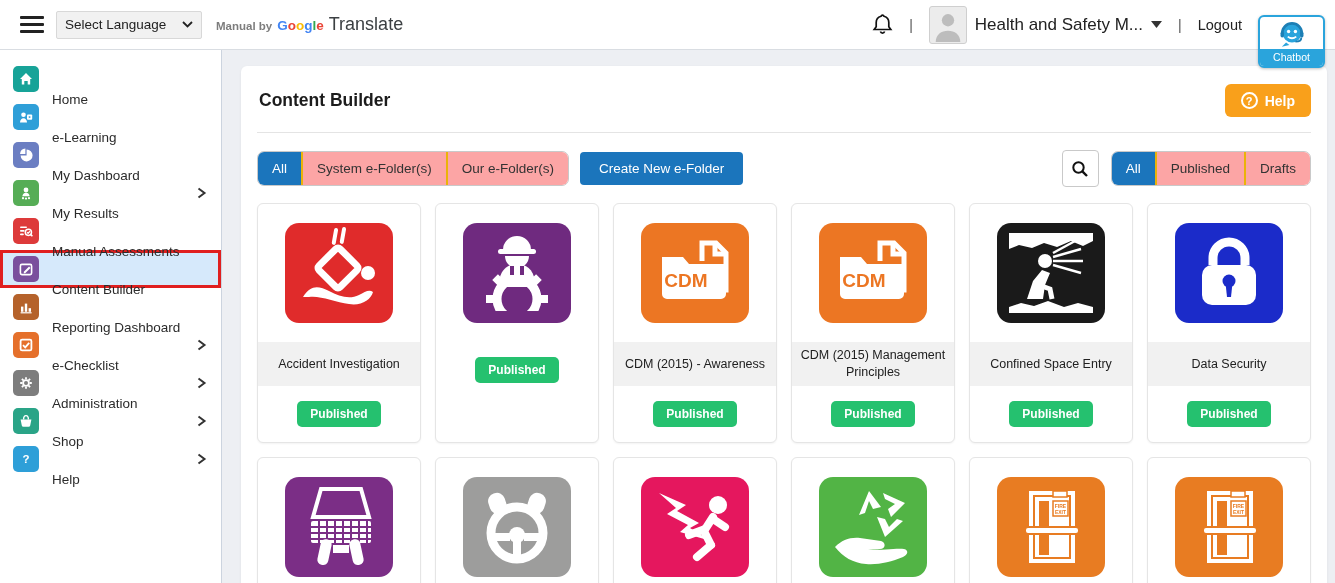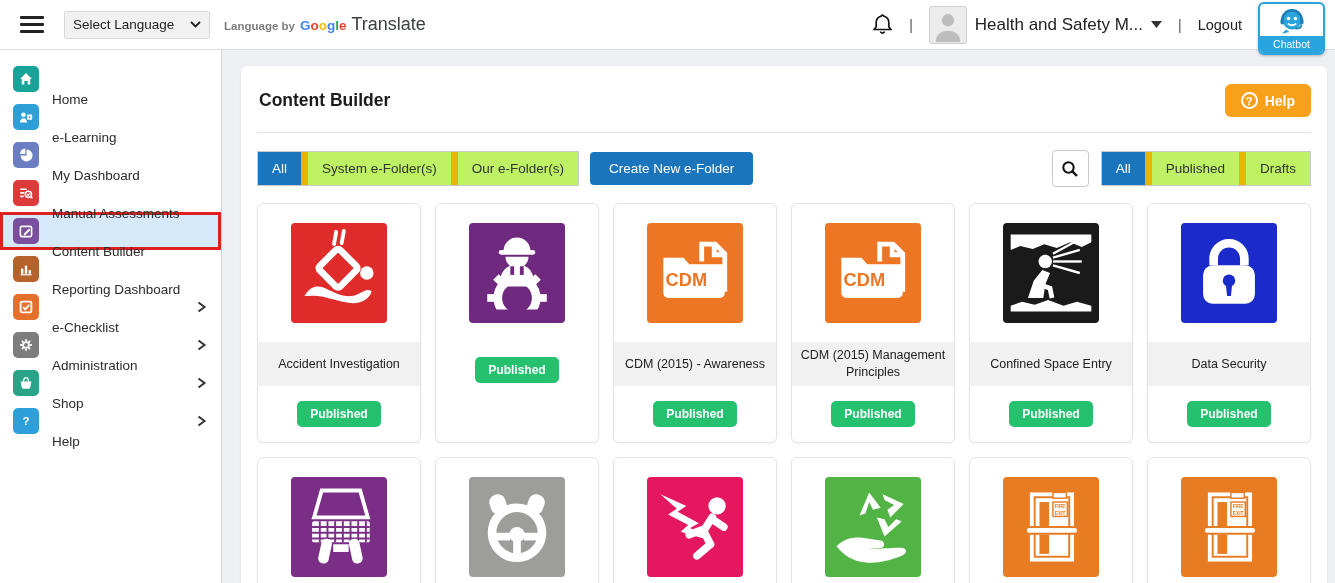--- a/index.html
+++ b/index.html
@@ -8,38 +8,38 @@
 
   
   .topbar { height:50px; background:#fff; display:flex; align-items:stretch;
     border-bottom:1px solid #d9dde2; position:relative; z-index:5; }
   .logo-area { width:222px; min-width:222px; display:flex; align-items:center;
     padding-left:12px; border-right:1px solid #e3e6ea; }
   .logo-text { color:#2b2e85; font-weight:bold; font-size:17px; letter-spacing:2.5px; margin-left:8px; }
   .topbar-main { flex:1; display:flex; align-items:center; padding:0 10px 0 20px; }
   .hamburger { width:24px; cursor:pointer; display:flex; flex-direction:column; gap:4px; }
   .hamburger span { height:3px; background:#222; border-radius:1px; }
-  .lang-select { margin-left:20px; width:146px; height:28px; background:#f1f1f1;
+  .lang-select { margin-left:12px; width:146px; height:28px; background:#f1f1f1;
     border:1px solid #d8d8d8; border-radius:2px; display:flex; align-items:center;
     justify-content:space-between; padding:0 8px; font-size:13.5px; color:#222; cursor:pointer; }
   .powered { margin-left:14px; display:flex; align-items:baseline; gap:5px; font-size:12.5px; }
   .powered .pby { color:#7d7d7d; font-weight:bold; font-size:11.5px; }
   .goog { font-weight:bold; font-size:13.5px; letter-spacing:0; }
   .powered .tr { color:#3c4043; font-size:18px; }
   .top-spacer { flex:1; }
   .bell { cursor:pointer; display:flex; align-items:center; }
   .pipe { color:#555; margin:0 16px; font-size:14px; }
   .avatar { width:38px; height:38px; background:#ececec; border:1px solid #cfcfcf;
     border-radius:3px; overflow:hidden; display:flex; align-items:flex-end; justify-content:center; }
   .user-menu { display:flex; align-items:center; gap:8px; margin-left:8px; cursor:pointer; }
   .user-name { font-size:17px; color:#222; }
   .logout { font-size:14.5px; color:#222; cursor:pointer; text-decoration:none; }
   .chatbot { margin-left:16px; width:67px; background:#fff; border:2px solid #2aa4dc;
     border-radius:6px; cursor:pointer; display:flex; flex-direction:column; align-items:center;
-    align-self:flex-start; margin-top:2px; overflow:hidden; box-shadow:0 1px 3px rgba(0,0,0,.25); }
+    align-self:flex-start; margin-top:15px; overflow:hidden; box-shadow:0 1px 3px rgba(0,0,0,.25); }
   .chatbot-label { width:100%; background:#2aa4dc; color:#fff; font-size:10.5px;
     text-align:center; padding:2px 0 3px; }
 
   
   .body-row { display:flex; height:533px; }
   .sidebar { width:222px; min-width:222px; background:#fff; border-right:1px solid #ccd4df;
     padding-top:10px; }
   .nav-item { height:38px; display:flex; align-items:center; padding:0 14px 0 13px; cursor:pointer; }
   .nav-icon { width:26px; height:26px; min-width:26px; border-radius:5px; display:flex;
     align-items:center; justify-content:center; margin-right:13px; }
@@ -53,37 +53,37 @@
     padding:18px 16px 20px; min-height:540px; }
   .panel-head { display:flex; justify-content:space-between; align-items:center; }
   .page-title { font-size:17.5px; font-weight:bold; color:#1c1c1c; padding-left:2px; }
   .help-btn { background:#f9a01b; border:none; border-radius:6px; color:#fff; cursor:pointer;
     font-size:14px; font-weight:bold; padding:8px 16px; display:flex; align-items:center; gap:7px;
     font-family:inherit; }
   .help-q { width:17px; height:17px; border:2px solid #fff; border-radius:50%; display:flex;
     align-items:center; justify-content:center; font-size:11px; font-weight:bold; }
   .panel-divider { border:none; border-top:1px solid #e4e4e4; margin:15px 0 17px; }
   .toolbar { display:flex; align-items:center; }
-  .seg { display:inline-flex; border:1px solid #c9c9c9; border-radius:0; overflow:hidden; background:#fff; }
-  .seg button { border:none; background:#bef264; padding:9px 14px; font-size:13.5px; color:#333;
-    cursor:pointer; border-left:7px solid #eab308; font-family:inherit; }
+  .seg { display:inline-flex; border:1px solid #c9c9c9; border-radius:7px; overflow:hidden; background:#fff; }
+  .seg button { border:none; background:#fca5a5; padding:9px 14px; font-size:13.5px; color:#333;
+    cursor:pointer; border-left:2px solid #eab308; font-family:inherit; }
   .seg button:first-child { border-left:none; }
   .seg button.active { background:#1b75bc; color:#fff; }
   .create-btn { margin-left:11px; background:#1b75bc; color:#fff; border:none; border-radius:4px;
     padding:9px 19px; font-size:13.5px; cursor:pointer; font-family:inherit; }
   .search-btn { margin-left:auto; width:37px; height:37px; background:#fff; cursor:pointer;
     border:1px solid #c9c9c9; border-radius:4px; display:flex; align-items:center; justify-content:center; }
   .status-seg { margin-left:12px; }
 
   
   .grid { margin-top:16px; display:grid; grid-template-columns:repeat(6,1fr); gap:14px; }
   .card { background:#fff; border:1px solid #e5e5e5; border-radius:6px; overflow:hidden;
     box-shadow:0 1px 2px rgba(0,0,0,.05); cursor:pointer; display:flex; flex-direction:column; }
   .card-icon-wrap { height:138px; display:flex; align-items:center; justify-content:center; }
-  .card-icon { width:96px; height:100px; border-radius:4px; display:flex;
+  .card-icon { width:108px; height:100px; border-radius:14px; display:flex;
     align-items:center; justify-content:center; }
   .card-icon svg { width:100px; height:100px; }
   .card-title { background:#f1f1f1; min-height:44px; display:flex; align-items:center;
     justify-content:center; text-align:center; font-size:12.5px; color:#212121; padding:5px 6px; line-height:1.35; }
   .badge-wrap { height:56px; display:flex; align-items:center; justify-content:center; }
   .badge { background:#25c16f; color:#fff; font-size:12px; font-weight:bold;
     padding:6px 13px; border-radius:5px; }
 </style>
 </head>
 <body>
@@ -95,21 +95,21 @@
         <span></span>
         <span></span>
       </div>
     <div class="lang-select">
       <span>Select Language</span>
       <svg width="11" height="7" viewBox="0 0 11 7">
           <path d="M1 1l4.5 4.5L10 1" stroke="#222" stroke-width="1.8" fill="none"></path>
         </svg>
     </div>
     <div class="powered">
-      <span class="pby">Language by</span>
+      <span class="pby">Manual by</span>
       <span class="goog"><span style="color: rgb(66, 133, 244);">G</span><span style="color: rgb(234, 67, 53);">o</span><span style="color: rgb(251, 188, 5);">o</span><span style="color: rgb(66, 133, 244);">g</span><span style="color: rgb(52, 168, 83);">l</span><span style="color: rgb(234, 67, 53);">e</span></span>
       <span class="tr">Translate</span>
     </div>
     <div class="top-spacer"></div>
     <div class="bell">
       <svg width="21" height="23" viewBox="0 0 21 23">
         <path d="M9 3.2 a1.6 1.6 0 0 1 3 0 c3.2 .8 4.8 3.2 4.8 6.3 v4.2 l2 2.8 H2.2 l2 -2.8 V9.5 c0 -3.1 1.6 -5.5 4.8 -6.3z" fill="none" stroke="#111" stroke-width="1.7"></path>
         <path d="M8.4 18.5 a2.2 2.2 0 0 0 4.2 0" fill="none" stroke="#111" stroke-width="1.7"></path>
       </svg>
     </div>
@@ -175,20 +175,37 @@
     <div class="nav-item">
       <span class="nav-icon" style="background: rgb(107, 126, 194);">
         <svg width="16" height="16" viewBox="0 0 16 16">
             <path d="M8.6 8.6 L8.6 2.4 A6 6 0 1 1 2.6 8.6 Z" fill="#fff"></path>
             <path d="M7.4 7 L7.4 1.6 A6 6 0 0 0 2 7 Z" fill="#fff"></path>
           </svg>
       </span>
       <span class="nav-label">My Dashboard</span>
     </div>
 
+    <div class="nav-item">
+      <span class="nav-icon" style="background: rgb(86, 173, 86);">
+        <svg width="16" height="16" viewBox="0 0 16 16">
+            <circle cx="8" cy="5" r="2.4" fill="#fff"></circle>
+            <path d="M4.4 11.3 c0-2.1 1.5-3.6 3.6-3.6 s3.6 1.5 3.6 3.6z" fill="#fff"></path>
+            <circle cx="5" cy="13.2" r="1.1" fill="#fff"></circle>
+            <circle cx="8" cy="13.6" r="1.1" fill="#fff"></circle>
+            <circle cx="11" cy="13.2" r="1.1" fill="#fff"></circle>
+          </svg>
+      </span>
+      <span class="nav-label">My Results</span>
+      <span class="nav-chev">
+          <svg width="12" height="14" viewBox="0 0 12 14">
+            <path d="M3.5 2.5 L9.5 7 L3.5 11.5" stroke="#333" stroke-width="2" fill="none"></path>
+          </svg>
+        </span>
+    </div>
 
     <div class="nav-item">
       <span class="nav-icon" style="background: rgb(221, 58, 58);">
         <svg width="16" height="16" viewBox="0 0 16 16">
             <g fill="#fff">
               <rect x="2" y="3.4" width="7" height="1.7" rx=".8"></rect>
               <rect x="2" y="7" width="4.6" height="1.7" rx=".8"></rect>
               <rect x="2" y="10.6" width="3.8" height="1.7" rx=".8"></rect>
             </g>
             <circle cx="10.4" cy="9.3" r="3.1" fill="none" stroke="#fff" stroke-width="1.5"></circle>

